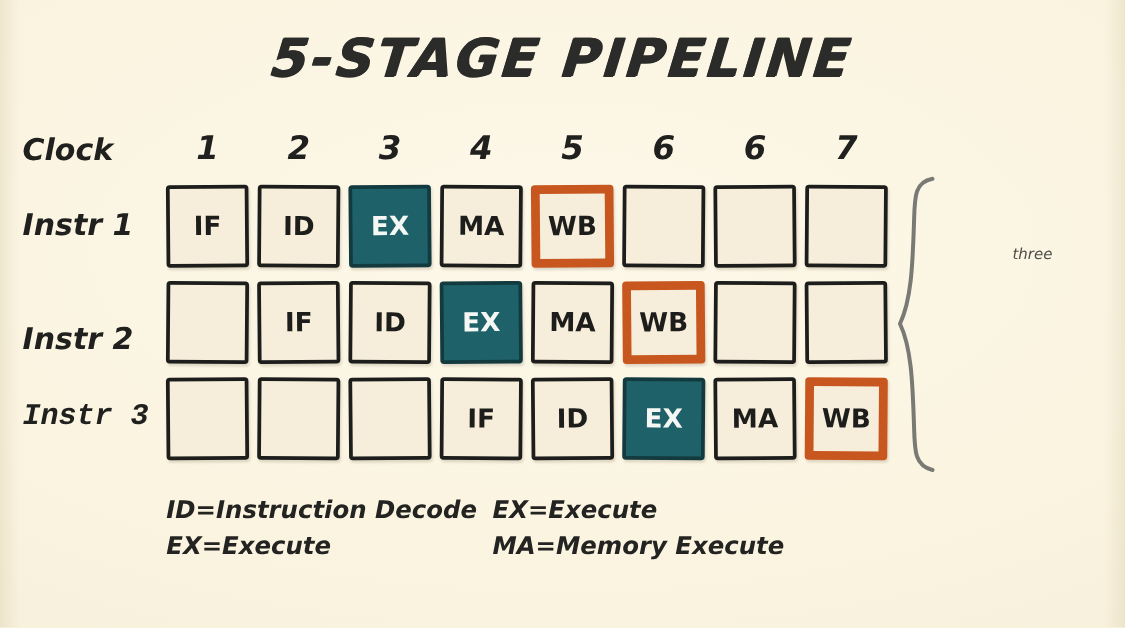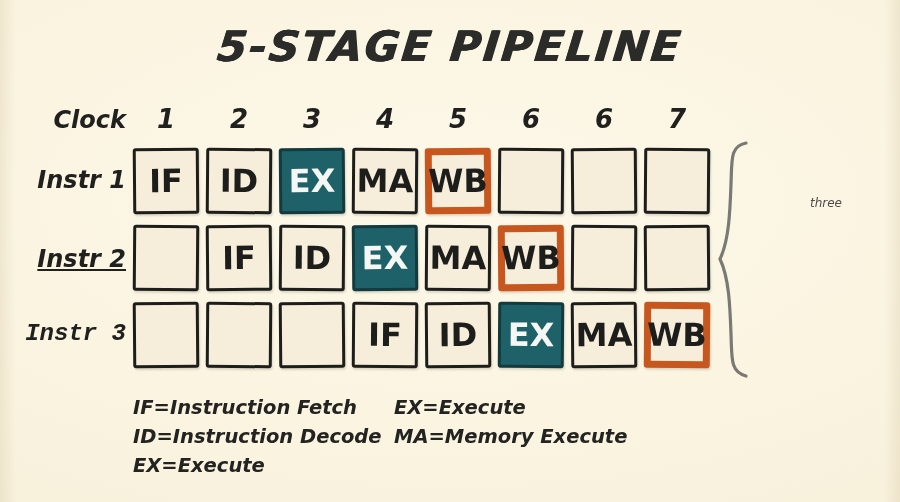--- a/index.html
+++ b/index.html
@@ -69,41 +69,41 @@
     font-style: italic;
     font-weight: 600;
     color: #20201e;
     font-family: "DejaVu Sans", sans-serif;
   }
 
   .row-label {
     position: absolute;
     left: 18px;
     width: 108px;
-    text-align: right;
+    text-align: left;
     font-size: 24px;
     font-style: italic;
     font-weight: 600;
     color: #20201e;
     font-family: "DejaVu Sans", sans-serif;
   }
   .row-label.clock { top: 106px; }
 
   .cell {
     position: absolute;
     width: 66px;
     height: 66px;
     box-sizing: border-box;
     background: #f6eeda;
     border: 3.5px solid #1d1d1b;
     border-radius: 3px;
     display: flex;
     align-items: center;
     justify-content: center;
-    font-size: 32px;
+    font-size: 21px;
     font-weight: 700;
     color: #1d1d1b;
     font-family: "DejaVu Sans", sans-serif;
     box-shadow: 1px 2px 2px rgba(90,75,45,0.18);
   }
   
   .cell:nth-of-type(odd)  { transform: rotate(-0.5deg); }
   .cell:nth-of-type(even) { transform: rotate(0.45deg); }
 
   .cell.empty { color: transparent; }
@@ -178,21 +178,21 @@
       <div class="col-head" style="left: 279px;">3</div>
       <div class="col-head" style="left: 352px;">4</div>
       <div class="col-head" style="left: 425px;">5</div>
       <div class="col-head" style="left: 498px;">6</div>
       <div class="col-head" style="left: 571px;">6</div>
       <div class="col-head" style="left: 644px;">7</div>
     </div>
 
   <div id="row-labels">
       <div class="row-label" style="top: 166px;">Instr 1</div>
-      <div class="row-label" style="top: 245px; text-decoration: underline;">Instr 2</div>
+      <div class="row-label" style="top: 257px;">Instr 2</div>
       <div class="row-label" style="top: 320px; font-family: Liberation Mono, monospace;">Instr 3</div>
     </div>
 
   <div id="cells">
       <div class="cell" style="left: 133px; top: 148px; transform: rotate(-0.5deg);">IF</div>
       <div class="cell" style="left: 206px; top: 148px; transform: rotate(0.45deg);">ID</div>
       <div class="cell ex" style="left: 279px; top: 148px; transform: rotate(-0.5deg);">EX</div>
       <div class="cell" style="left: 352px; top: 148px; transform: rotate(0.45deg);">MA</div>
       <div class="cell wb" style="left: 425px; top: 148px; transform: rotate(-0.5deg);">WB</div>
       <div class="cell empty" style="left: 498px; top: 148px; transform: rotate(0.45deg);"></div>
@@ -221,21 +221,20 @@
       <path d="M30 3 C14 6, 16 20, 15 44 C14 72, 13 100, 4 119
                C13 138, 14 166, 15 194 C16 218, 14 232, 30 236" stroke="#7a7a75" stroke-width="3.2" stroke-linecap="round" fill="none"></path>
     </svg>
   </div>
 
   <div id="brace-text">
       <div>three</div>
     </div>
 
   <div class="legend-col" id="legend-left">
-      <span class="legend-line">IF=Instruction Fetch</span>
       <span class="legend-line">ID=Instruction Decode</span>
       <span class="legend-line">EX=Execute</span>
     </div>
   <div class="legend-col" id="legend-right">
       <span class="legend-line">EX=Execute</span>
       <span class="legend-line">MA=Memory Execute</span>
     </div>
 
 </div>
 

